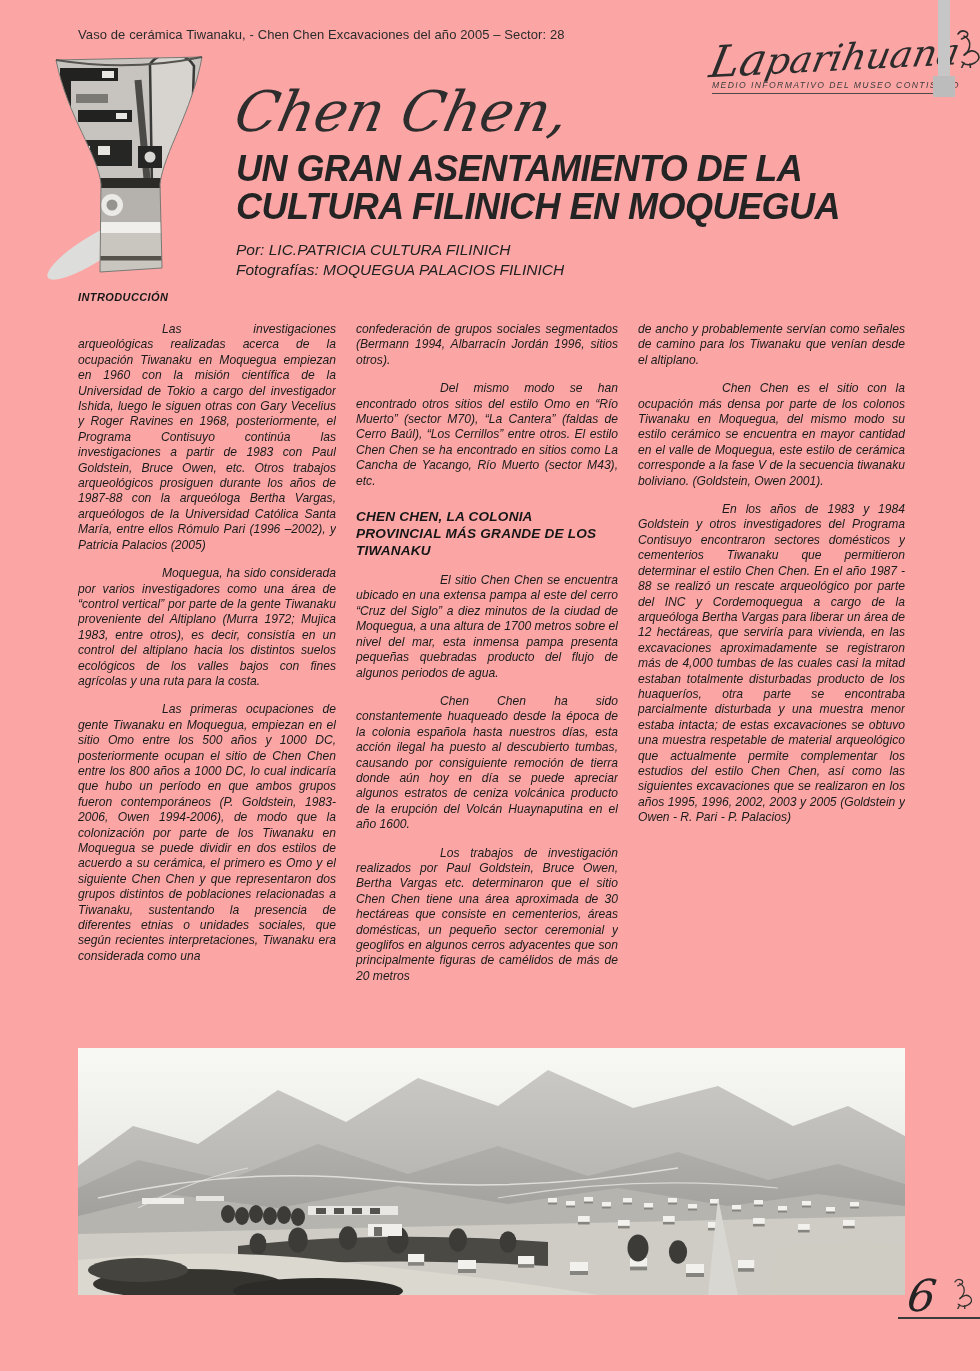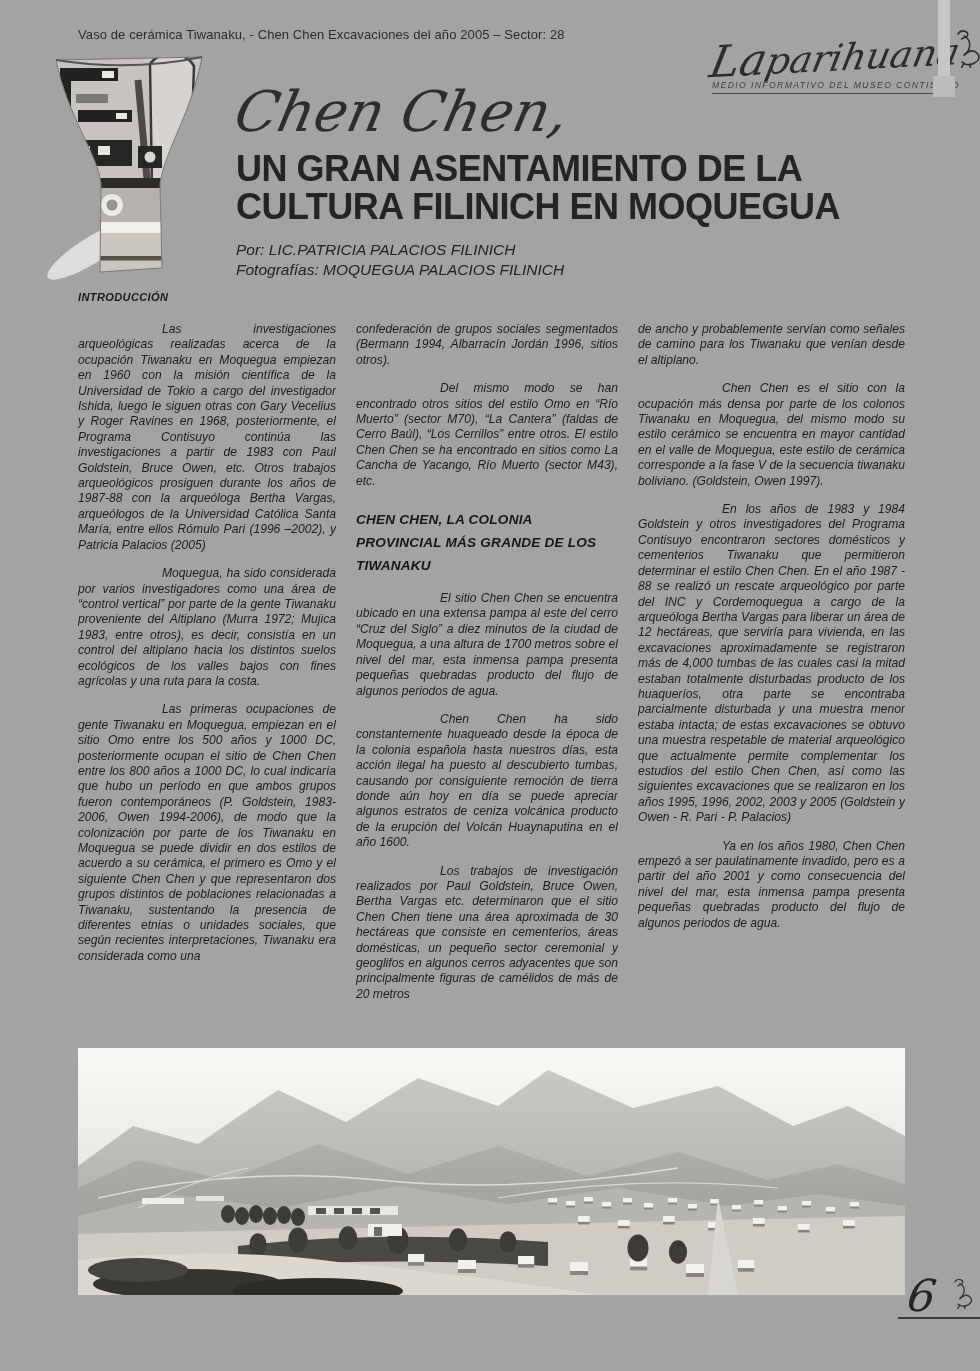--- a/index.html
+++ b/index.html
@@ -1,17 +1,17 @@
 <!DOCTYPE html>
 <html><head>
 <meta charset="utf-8">
 <style>
   html,body { margin:0; padding:0; background:#ffffff; }
   .page {
-    position:relative; width:980px; height:1371px; background:#a3a3a3;
+    position:relative; width:980px; height:1371px; background:#fca5a5;
     font-family:"Liberation Sans", sans-serif; color:#1f1f1f; overflow:hidden;
   }
   
   .header-caption {
     position:absolute; left:78px; top:27px; font-size:13px; color:#2b2b2b; letter-spacing:0.1px;
   }
   
   .masthead { position:absolute; left:712px; top:34px; width:238px; }
   .masthead-script {
     font-family:"DejaVu Serif", serif; font-style:italic; font-size:37px; color:#2c2c2c;
@@ -30,21 +30,21 @@
   
   .vase { position:absolute; left:42px; top:52px; width:175px; height:235px; }
 
   
   .titleblock { position:absolute; left:236px; top:84px; width:710px; }
   .script-title {
     font-family:"DejaVu Serif", serif; font-style:italic; font-size:56px; line-height:1;
     color:#2d2d2d; transform:skewX(-12deg); width:420px;
   }
   .main-title {
-    margin-top:10px; font-weight:bold; font-size:36px; line-height:38px;
+    margin-top:10px; font-weight:bold; font-style:italic; font-size:36px; line-height:38px;
     letter-spacing:-0.5px; color:#242424;
   }
   .byline-block { margin-top:14px; font-style:italic; font-size:15.5px; line-height:20px; color:#222; }
 
   
   .intro-heading {
     position:absolute; left:78px; top:291px; font-weight:bold; font-style:italic;
     font-size:11px; letter-spacing:0.4px; color:#181818;
   }
 
@@ -52,21 +52,21 @@
   .col {
     position:absolute; top:322px; height:718px; overflow:hidden;
     font-style:italic; font-size:12.1px; line-height:15.4px; text-align:justify; color:#1c1c1c;
   }
   .col1 { left:78px;  width:258px; }
   .col2 { left:356px; width:262px; }
   .col3 { left:638px; width:267px; }
   .col p { margin:0 0 13px 0; }
   .col p.indent { text-indent:84px; }
   .subhead {
-    font-weight:bold; font-size:13.6px; line-height:23px; margin:19px 0 14px 0;
+    font-weight:bold; font-size:13.6px; line-height:17px; margin:19px 0 14px 0;
     text-align:left; letter-spacing:0.2px; color:#161616;
   }
 
   
   .panorama { position:absolute; left:78px; top:1048px; width:827px; height:247px; }
   .panorama svg { display:block; width:100%; height:100%; }
 
   
   .footer-num {
     position:absolute; left:908px; top:1270px; font-family:"DejaVu Serif", serif;
@@ -133,21 +133,21 @@
     </svg>
   </div>
 
   <div class="titleblock">
     <div class="script-title">Chen Chen,</div>
     <div class="main-title">
       <div>UN GRAN ASENTAMIENTO DE LA</div>
       <div>CULTURA FILINICH EN MOQUEGUA</div>
     </div>
     <div class="byline-block">
-      <div>Por: LIC.PATRICIA PALACIOS FILINICH</div>
+      <div>Por: LIC.PATRICIA CULTURA FILINICH</div>
       <div>Fotografías: MOQUEGUA PALACIOS FILINICH</div>
     </div>
   </div>
 
   <div class="intro-heading">INTRODUCCIÓN</div>
 
   <div class="col col1">
     <p class="indent">Las investigaciones arqueológicas realizadas acerca de la ocupación Tiwanaku en Moquegua empiezan en 1960 con la misión científica de la Universidad de Tokio a cargo del investigador Ishida, luego le siguen otras con Gary Vecelius y Roger Ravines en 1968, posteriormente, el Programa Contisuyo continúa las investigaciones a partir de 1983 con Paul Goldstein, Bruce Owen, etc. Otros trabajos arqueológicos prosiguen durante los años de 1987-88 con la arqueóloga Bertha Vargas, arqueólogos de la Universidad Católica Santa María, entre ellos Rómulo Pari (1996 –2002), y Patricia Palacios (2005)</p>
     <p class="indent">Moquegua, ha sido considerada por varios investigadores como una área de “control vertical” por parte de la gente Tiwanaku proveniente del Altiplano (Murra 1972; Mujica 1983, entre otros), es decir, consistía en un control del altiplano hacia los distintos suelos ecológicos de los valles bajos con fines agrícolas y una ruta para la costa.</p>
     <p class="indent">Las primeras ocupaciones de gente Tiwanaku en Moquegua, empiezan en el sitio Omo entre los 500 años y 1000 DC, posteriormente ocupan el sitio de Chen Chen entre los 800 años a 1000 DC, lo cual indicaría que hubo un período en que ambos grupos fueron contemporáneos (P. Goldstein, 1983-2006, Owen 1994-2006), de modo que la colonización por parte de los Tiwanaku en Moquegua se puede dividir en dos estilos de acuerdo a su cerámica, el primero es Omo y el siguiente Chen Chen y que representaron dos grupos distintos de poblaciones relacionadas a Tiwanaku, sustentando la presencia de diferentes etnias o unidades sociales, que según recientes interpretaciones, Tiwanaku era considerada como una</p>
@@ -157,23 +157,22 @@
     <p>confederación de grupos sociales segmentados (Bermann 1994, Albarracín Jordán 1996, sitios otros).</p>
     <p class="indent">Del mismo modo se han encontrado otros sitios del estilo Omo en “Río Muerto” (sector M70), “La Cantera” (faldas de Cerro Baúl), “Los Cerrillos” entre otros. El estilo Chen Chen se ha encontrado en sitios como La Cancha de Yacango, Río Muerto (sector M43), etc.</p>
     <h3 class="subhead">CHEN CHEN, LA COLONIA PROVINCIAL MÁS GRANDE DE LOS TIWANAKU</h3>
     <p class="indent">El sitio Chen Chen se encuentra ubicado en una extensa pampa al este del cerro “Cruz del Siglo” a diez minutos de la ciudad de Moquegua, a una altura de 1700 metros sobre el nivel del mar, esta inmensa pampa presenta pequeñas quebradas producto del flujo de algunos periodos de agua.</p>
     <p class="indent">Chen Chen ha sido constantemente huaqueado desde la época de la colonia española hasta nuestros días, esta acción ilegal ha puesto al descubierto tumbas, causando por consiguiente remoción de tierra donde aún hoy en día se puede apreciar algunos estratos de ceniza volcánica producto de la erupción del Volcán Huaynaputina en el año 1600.</p>
     <p class="indent">Los trabajos de investigación realizados por Paul Goldstein, Bruce Owen, Bertha Vargas etc. determinaron que el sitio Chen Chen tiene una área aproximada de 30 hectáreas que consiste en cementerios, áreas domésticas, un pequeño sector ceremonial y geoglifos en algunos cerros adyacentes que son principalmente figuras de camélidos de más de 20 metros</p>
   </div>
 
   <div class="col col3">
     <p>de ancho y probablemente servían como señales de camino para los Tiwanaku que venían desde el altiplano.</p>
-    <p class="indent">Chen Chen es el sitio con la ocupación más densa por parte de los colonos Tiwanaku en Moquegua, del mismo modo su estilo cerámico se encuentra en mayor cantidad en el valle de Moquegua, este estilo de cerámica corresponde a la fase V de la secuencia tiwanaku boliviano. (Goldstein, Owen 1997).</p>
+    <p class="indent">Chen Chen es el sitio con la ocupación más densa por parte de los colonos Tiwanaku en Moquegua, del mismo modo su estilo cerámico se encuentra en mayor cantidad en el valle de Moquegua, este estilo de cerámica corresponde a la fase V de la secuencia tiwanaku boliviano. (Goldstein, Owen 2001).</p>
     <p class="indent">En los años de 1983 y 1984 Goldstein y otros investigadores del Programa Contisuyo encontraron sectores domésticos y cementerios Tiwanaku que permitieron determinar el estilo Chen Chen. En el año 1987 - 88 se realizó un rescate arqueológico por parte del INC y Cordemoquegua a cargo de la arqueóloga Bertha Vargas para liberar un área de 12 hectáreas, que serviría para vivienda, en las excavaciones aproximadamente se registraron más de 4,000 tumbas de las cuales casi la mitad estaban totalmente disturbadas producto de los huaqueríos, otra parte se encontraba parcialmente disturbada y una muestra menor estaba intacta; de estas excavaciones se obtuvo una muestra respetable de material arqueológico que actualmente permite complementar los estudios del estilo Chen Chen, así como las siguientes excavaciones que se realizaron en los años 1995, 1996, 2002, 2003 y 2005 (Goldstein y Owen - R. Pari - P. Palacios)</p>
-    <p class="indent">Ya en los años 1980, Chen Chen empezó a ser paulatinamente invadido, pero es a partir del año 2001 y como consecuencia del nivel del mar, esta inmensa pampa presenta pequeñas quebradas producto del flujo de algunos periodos de agua.</p>
   </div>
 
   <div class="panorama">
     <svg viewBox="0 0 827 247" preserveAspectRatio="none">
       <defs>
         <linearGradient id="sky" x1="0" y1="0" x2="0" y2="1">
           <stop offset="0" stop-color="#f8f8f5"></stop>
             <stop offset="1" stop-color="#d9d9d5"></stop>
         </linearGradient>
         <linearGradient id="m1" x1="0" y1="0" x2="0" y2="1">

